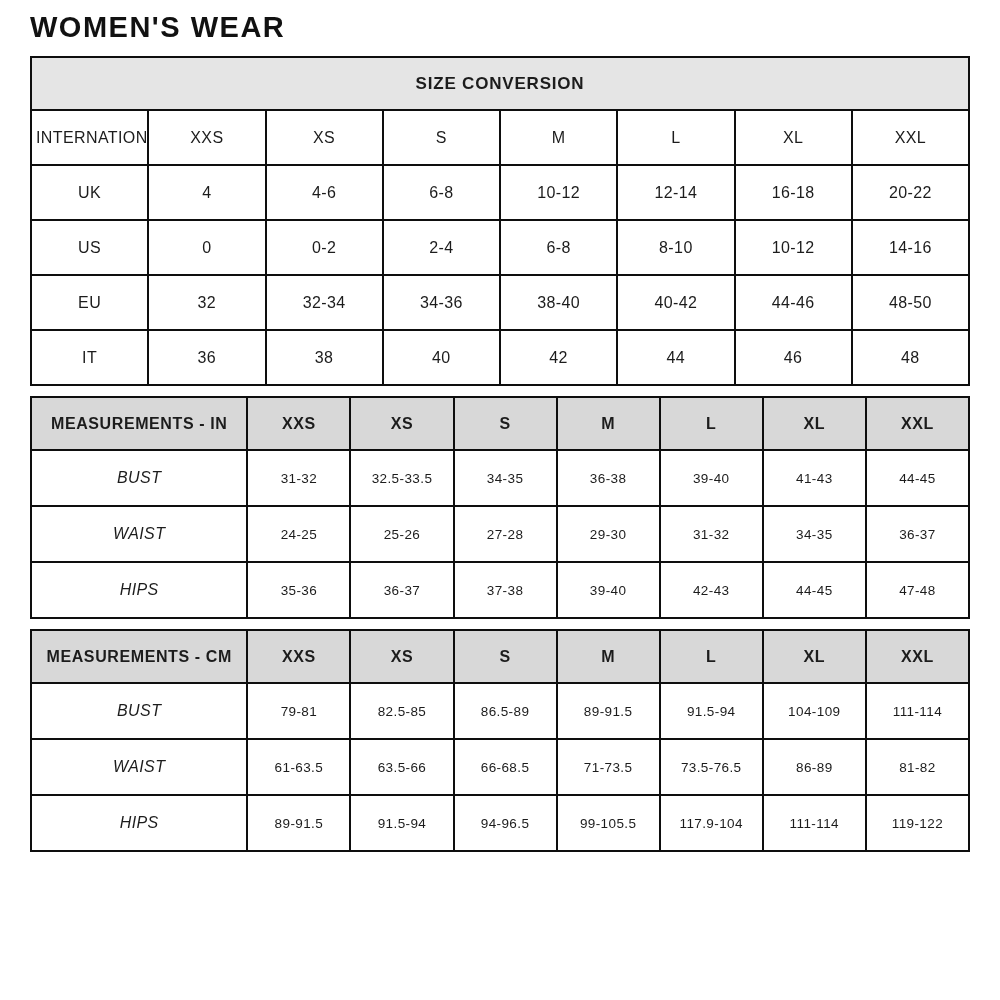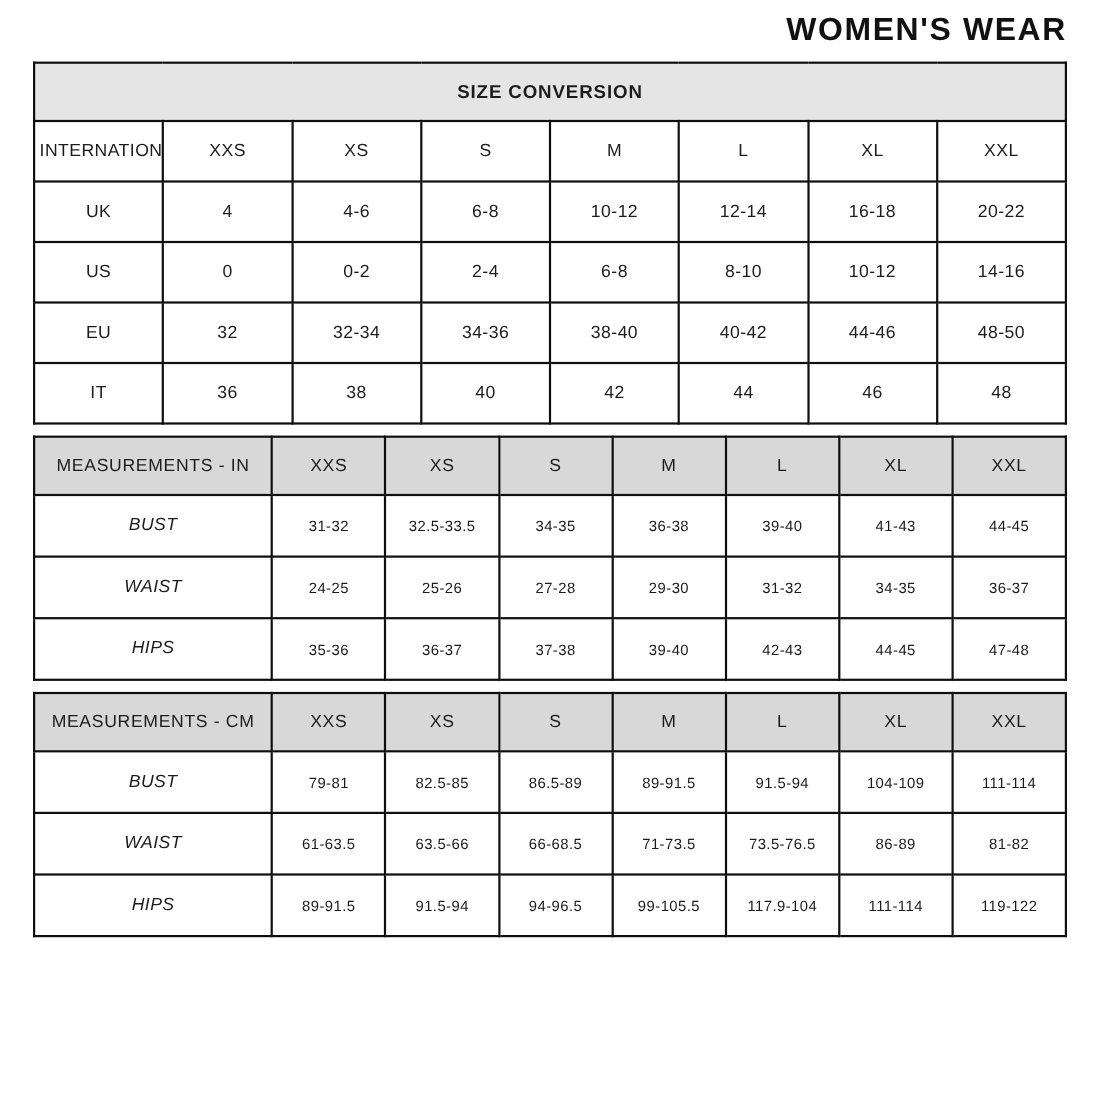--- a/index.html
+++ b/index.html
@@ -11,21 +11,21 @@
   }
   .page {
     width: 1000px;
     height: 1000px;
     box-sizing: border-box;
     padding: 8px 30px 12px 30px;
     background: #ffffff;
   }
   .title {
     margin: 0 0 10px 0;
-    text-align: right;
+    text-align: left;
     font-size: 29px;
     font-weight: 700;
     letter-spacing: 1.5px;
     line-height: 38px;
     color: #111111;
   }
   table.tbl {
     width: 100%;
     border-collapse: collapse;
     table-layout: fixed;
@@ -47,21 +47,21 @@
     font-weight: 700;
     letter-spacing: 0.8px;
   }
   .t1 tr.header-row th { background: #ffffff; font-weight: 400; }
   .t1 th, .t1 td { height: 53px; font-size: 16px; }
   .t1 .label-col { width: 17.8%; }
   
   .t2 th, .t2 td, .t3 th, .t3 td { height: 54px; font-size: 13.5px; }
   .t2 tr.header-row th, .t3 tr.header-row th {
     background: #d8d8d8;
-    font-weight: 400;
+    font-weight: 700;
     font-size: 16px;
     height: 51px;
     letter-spacing: 0.6px;
   }
   .t2 .label-col, .t3 .label-col { width: 22%; }
   .t2 th.row-label, .t3 th.row-label { font-size: 16px; font-weight: 400; font-style: italic; }
   .gap { height: 10px; }
 </style>
 </head>
 <body>

